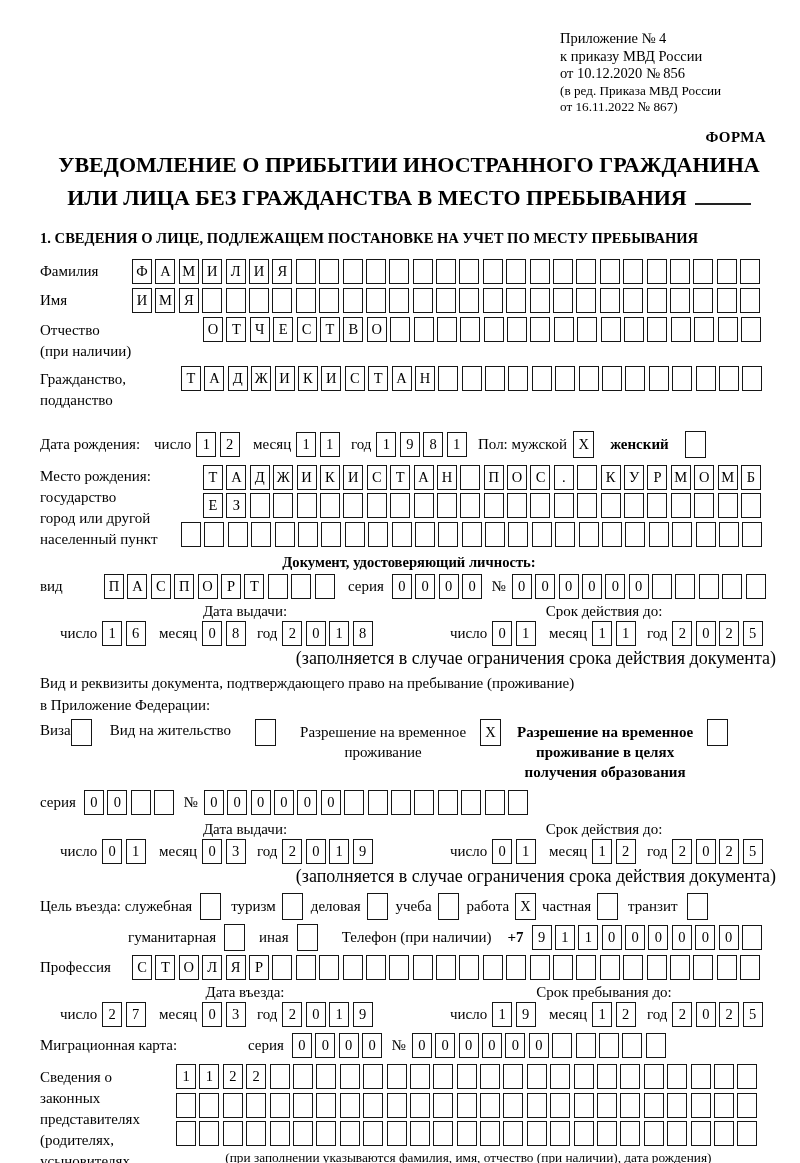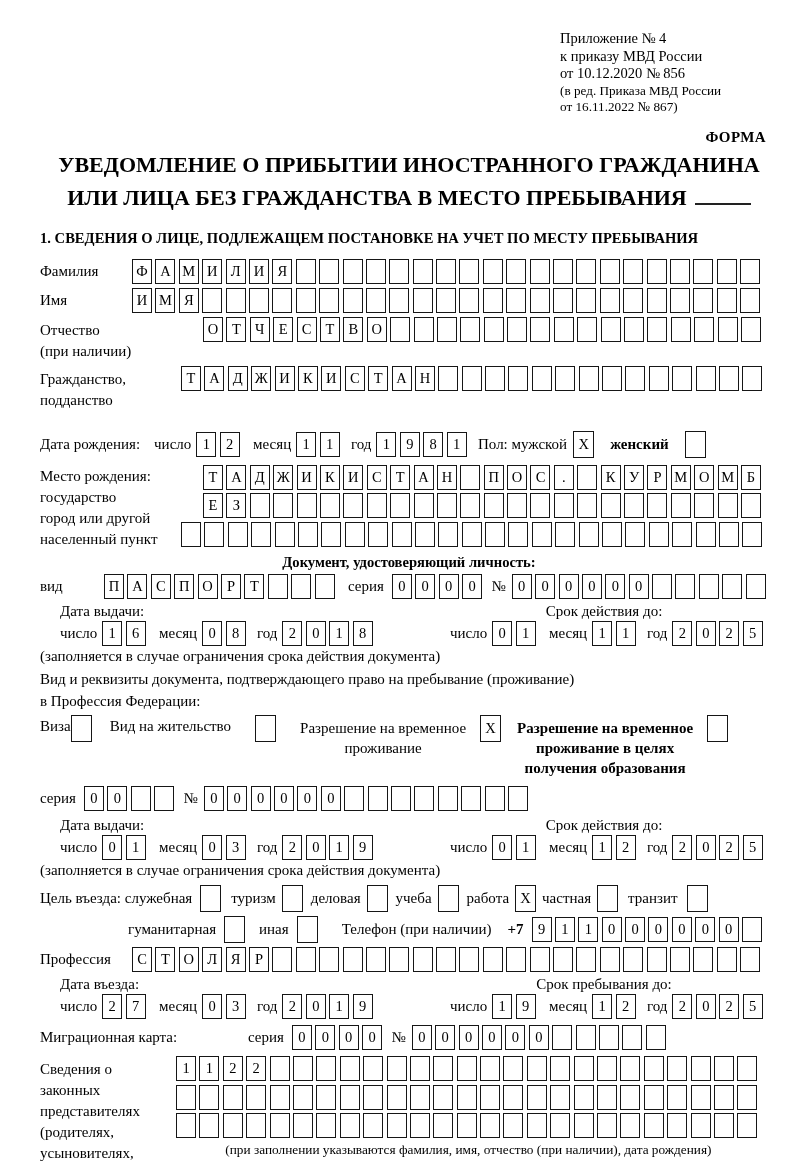--- a/index.html
+++ b/index.html
@@ -32,29 +32,29 @@
   .lbl { flex: 0 0 auto; }
   .w92 { width: 92px; }
   .w163 { width: 163px; }
   .w141 { width: 141px; }
   .w136 { width: 136px; }
   .mult { line-height: 21px; padding-top: 3px; }
   .mult div { white-space: nowrap; }
 
   .center-bold { text-align: center; font-weight: bold; font-size: 14.6px; margin: 2px 0 3px; }
   .hdr2 { display: flex; margin-bottom: 1px; }
-  .h2l { width: 390px; text-align: left; padding-left: 20px; }
+  .h2l { width: 390px; text-align: center; padding-left: 20px; }
   .h2r { flex: 1; text-align: center; }
   .daterow { display: flex; align-items: center; padding-left: 20px; margin-bottom: 2px; }
   .dgroup { display: flex; align-items: center; }
   .dgl { width: 390px; }
   .dlbl { margin-right: 5px; }
   .mlbl { margin: 0 5px 0 10px; }
   .ylbl { margin: 0 5px 0 8px; }
-  .note { font-size: 15px; margin: 0 2px 6px 0; }
+  .note { font-size: 18px; text-align: right; margin: 0 2px 6px 0; }
   .txt { margin-bottom: 5px; }
 
   .colrows .cells { margin-bottom: 3.5px; }
   .shiftl { margin-left: -22px; }
 
   .ml6 { margin-left: 6px; } .ml8 { margin-left: 8px; } .ml10 { margin-left: 10px; } .ml14 { margin-left: 14px; } .ml16 { margin-left: 16px; font-weight: bold; }
   .ml18 { margin-left: 18px; } .ml24 { margin-left: 24px; }
   .mr6 { margin-right: 6px; } .mr8 { margin-right: 8px; } .mr14 { margin-right: 14px; }
 
   .permit { text-align: center; line-height: 20px; padding-top: 3px; }
@@ -411,21 +411,21 @@
           <span class="cell">2</span>
           <span class="cell">0</span>
           <span class="cell">2</span>
           <span class="cell">5</span>
         </div>
     </div>
   </div>
   <div class="note">(заполняется в случае ограничения срока действия документа)</div>
 
   <div class="txt">Вид и реквизиты документа, подтверждающего право на пребывание (проживание)</div>
-  <div class="txt">в Профессия Федерации:</div>
+  <div class="txt">в Приложение Федерации:</div>
 
   <div class="row top visarow">
     <span style="padding-top:3px;">Виза</span>
     <span class="checkbox"></span>
     <span class="ml18" style="padding-top:3px;">Вид на жительство</span>
     <span class="checkbox ml24"></span>
     <div class="permit ml24">
       <div>Разрешение на временное</div>
       <div>проживание</div>
     </div>

